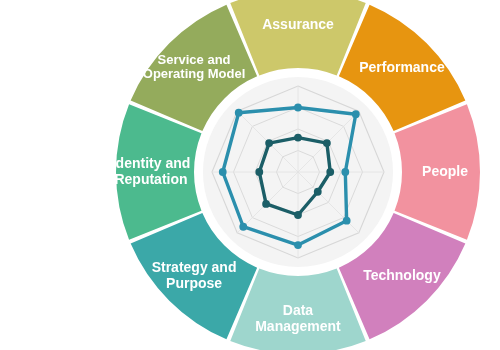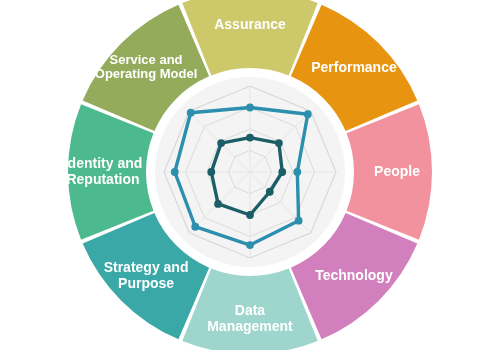--- a/index.html
+++ b/index.html
@@ -1,18 +1,18 @@
 <!DOCTYPE html>
 <html><head>
 <meta charset="utf-8">
 <style>
   html,body{margin:0;padding:0;background:#ffffff;}
   body{width:500px;height:350px;overflow:hidden;
        font-family:"Liberation Sans",sans-serif;}
-  #stage{position:relative;width:444px;height:350px;background:#ffffff;}
+  #stage{position:relative;width:444px;height:350px;background:#ffffff;padding-left:48px;}
   svg{display:block;}
   .seg-label{fill:#ffffff;font-family:"Liberation Sans",sans-serif;
              font-weight:bold;text-anchor:middle;dominant-baseline:middle;}
 </style>
 </head>
 <body>
 
 <div id="stage">
   <svg id="fig" width="500" height="350" viewBox="0 0 500 350">
     <g id="wheel-group">

